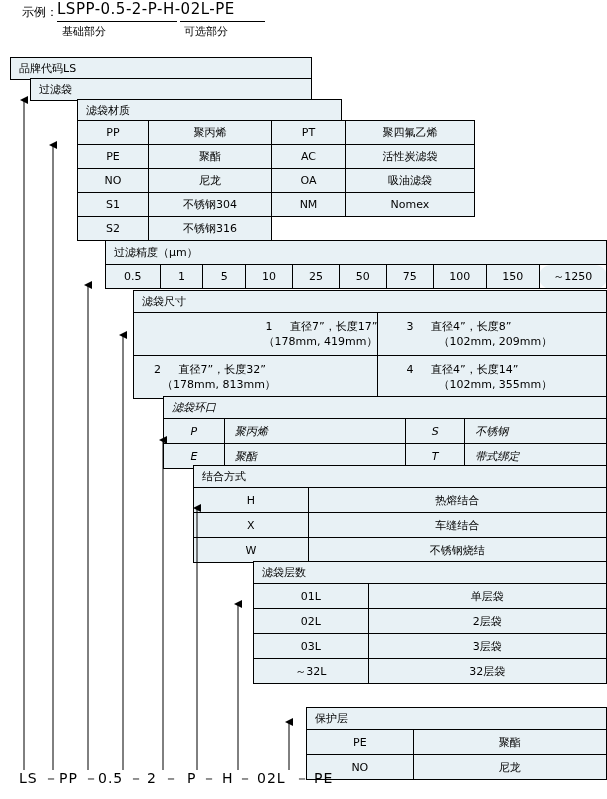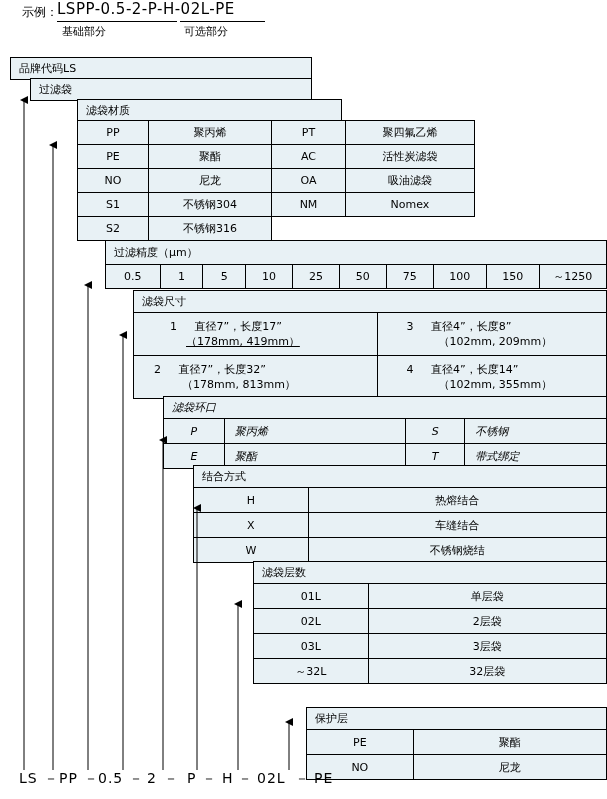--- a/index.html
+++ b/index.html
@@ -121,57 +121,57 @@
     <tr>
       <td style="width:52px;height:23px;">0.5</td>
       <td style="width:40px;">1</td>
       <td style="width:40px;">5</td>
       <td style="width:44px;">10</td>
       <td style="width:44px;">25</td>
       <td style="width:44px;">50</td>
       <td style="width:44px;">75</td>
       <td style="width:50px;">100</td>
       <td style="width:50px;">150</td>
-      <td style="width:64px;">～1250</td>
+      <td style="width:64px;border-radius:12px;">～1250</td>
     </tr>
   </tbody>
     </table>
 
   <table class="tbl abs" style="left:133px;top:290px;">
     <tbody>
         <tr>
       <td class="hdr" colspan="2" style="width:464px;height:21px;">滤袋尺寸</td>
     </tr>
     <tr>
       <td style="width:240px;height:42px;padding:0;">
-        <div style="text-align:left;padding-left:36px;line-height:15px;">
+        <div style="text-align:right;padding-left:36px;line-height:15px;">
           <span>1</span>
           <span style="margin-left:14px;">直径7”，长度17”</span>
         </div>
-        <div style="text-align:left;padding-left:52px;line-height:15px;text-decoration:underline;">
+        <div style="text-align:right;padding-left:52px;line-height:15px;">
           <span>（178mm, 419mm）</span>
         </div>
       </td>
       <td style="width:224px;height:42px;padding:0;">
         <div style="text-align:left;padding-left:28px;line-height:15px;">
           <span>3</span>
           <span style="margin-left:14px;">直径4”，长度8”</span>
         </div>
         <div style="text-align:left;padding-left:60px;line-height:15px;">
           <span>（102mm, 209mm）</span>
         </div>
       </td>
     </tr>
     <tr>
       <td style="height:42px;padding:0;margin-left:12px;">
         <div style="text-align:left;padding-left:20px;line-height:15px;">
           <span>2</span>
           <span style="margin-left:14px;">直径7”，长度32”</span>
         </div>
-        <div style="text-align:left;padding-left:48px;line-height:15px;">
+        <div style="text-align:left;padding-left:28px;line-height:15px;">
           <span>（178mm, 813mm）</span>
         </div>
       </td>
       <td style="height:42px;padding:0;">
         <div style="text-align:left;padding-left:28px;line-height:15px;">
           <span>4</span>
           <span style="margin-left:14px;">直径4”，长度14”</span>
         </div>
         <div style="text-align:left;padding-left:60px;line-height:15px;">
           <span>（102mm, 355mm）</span>

